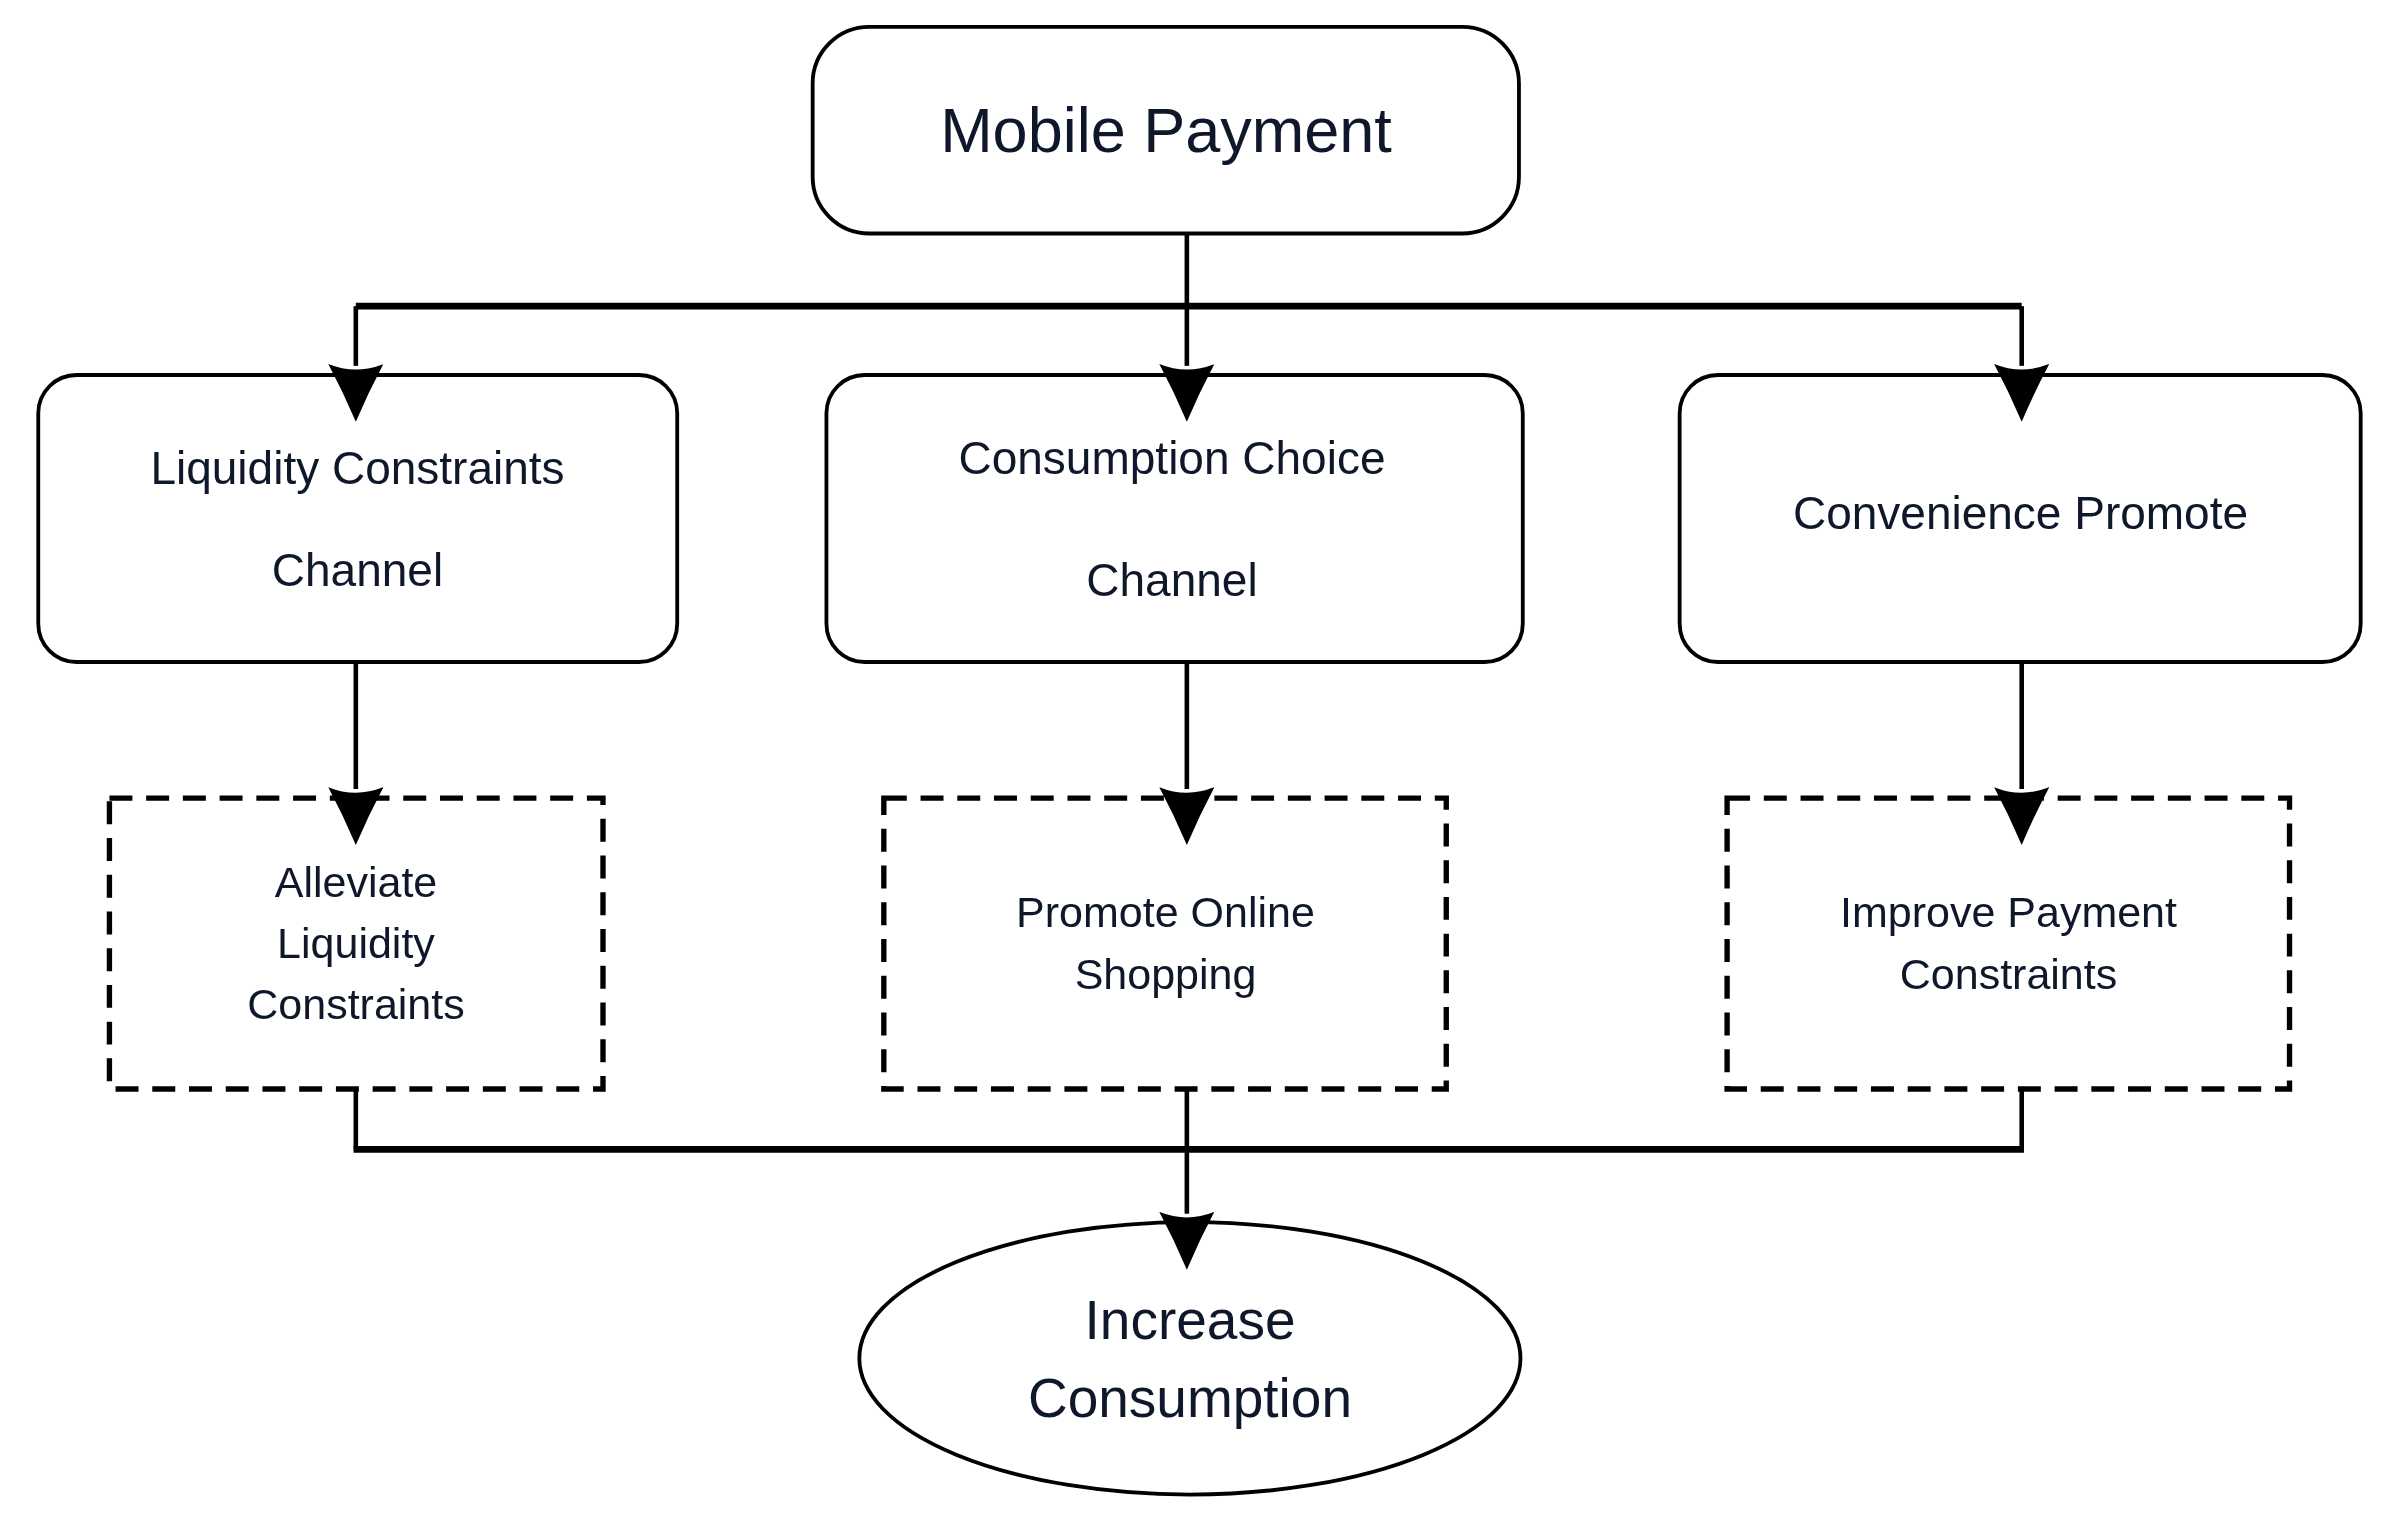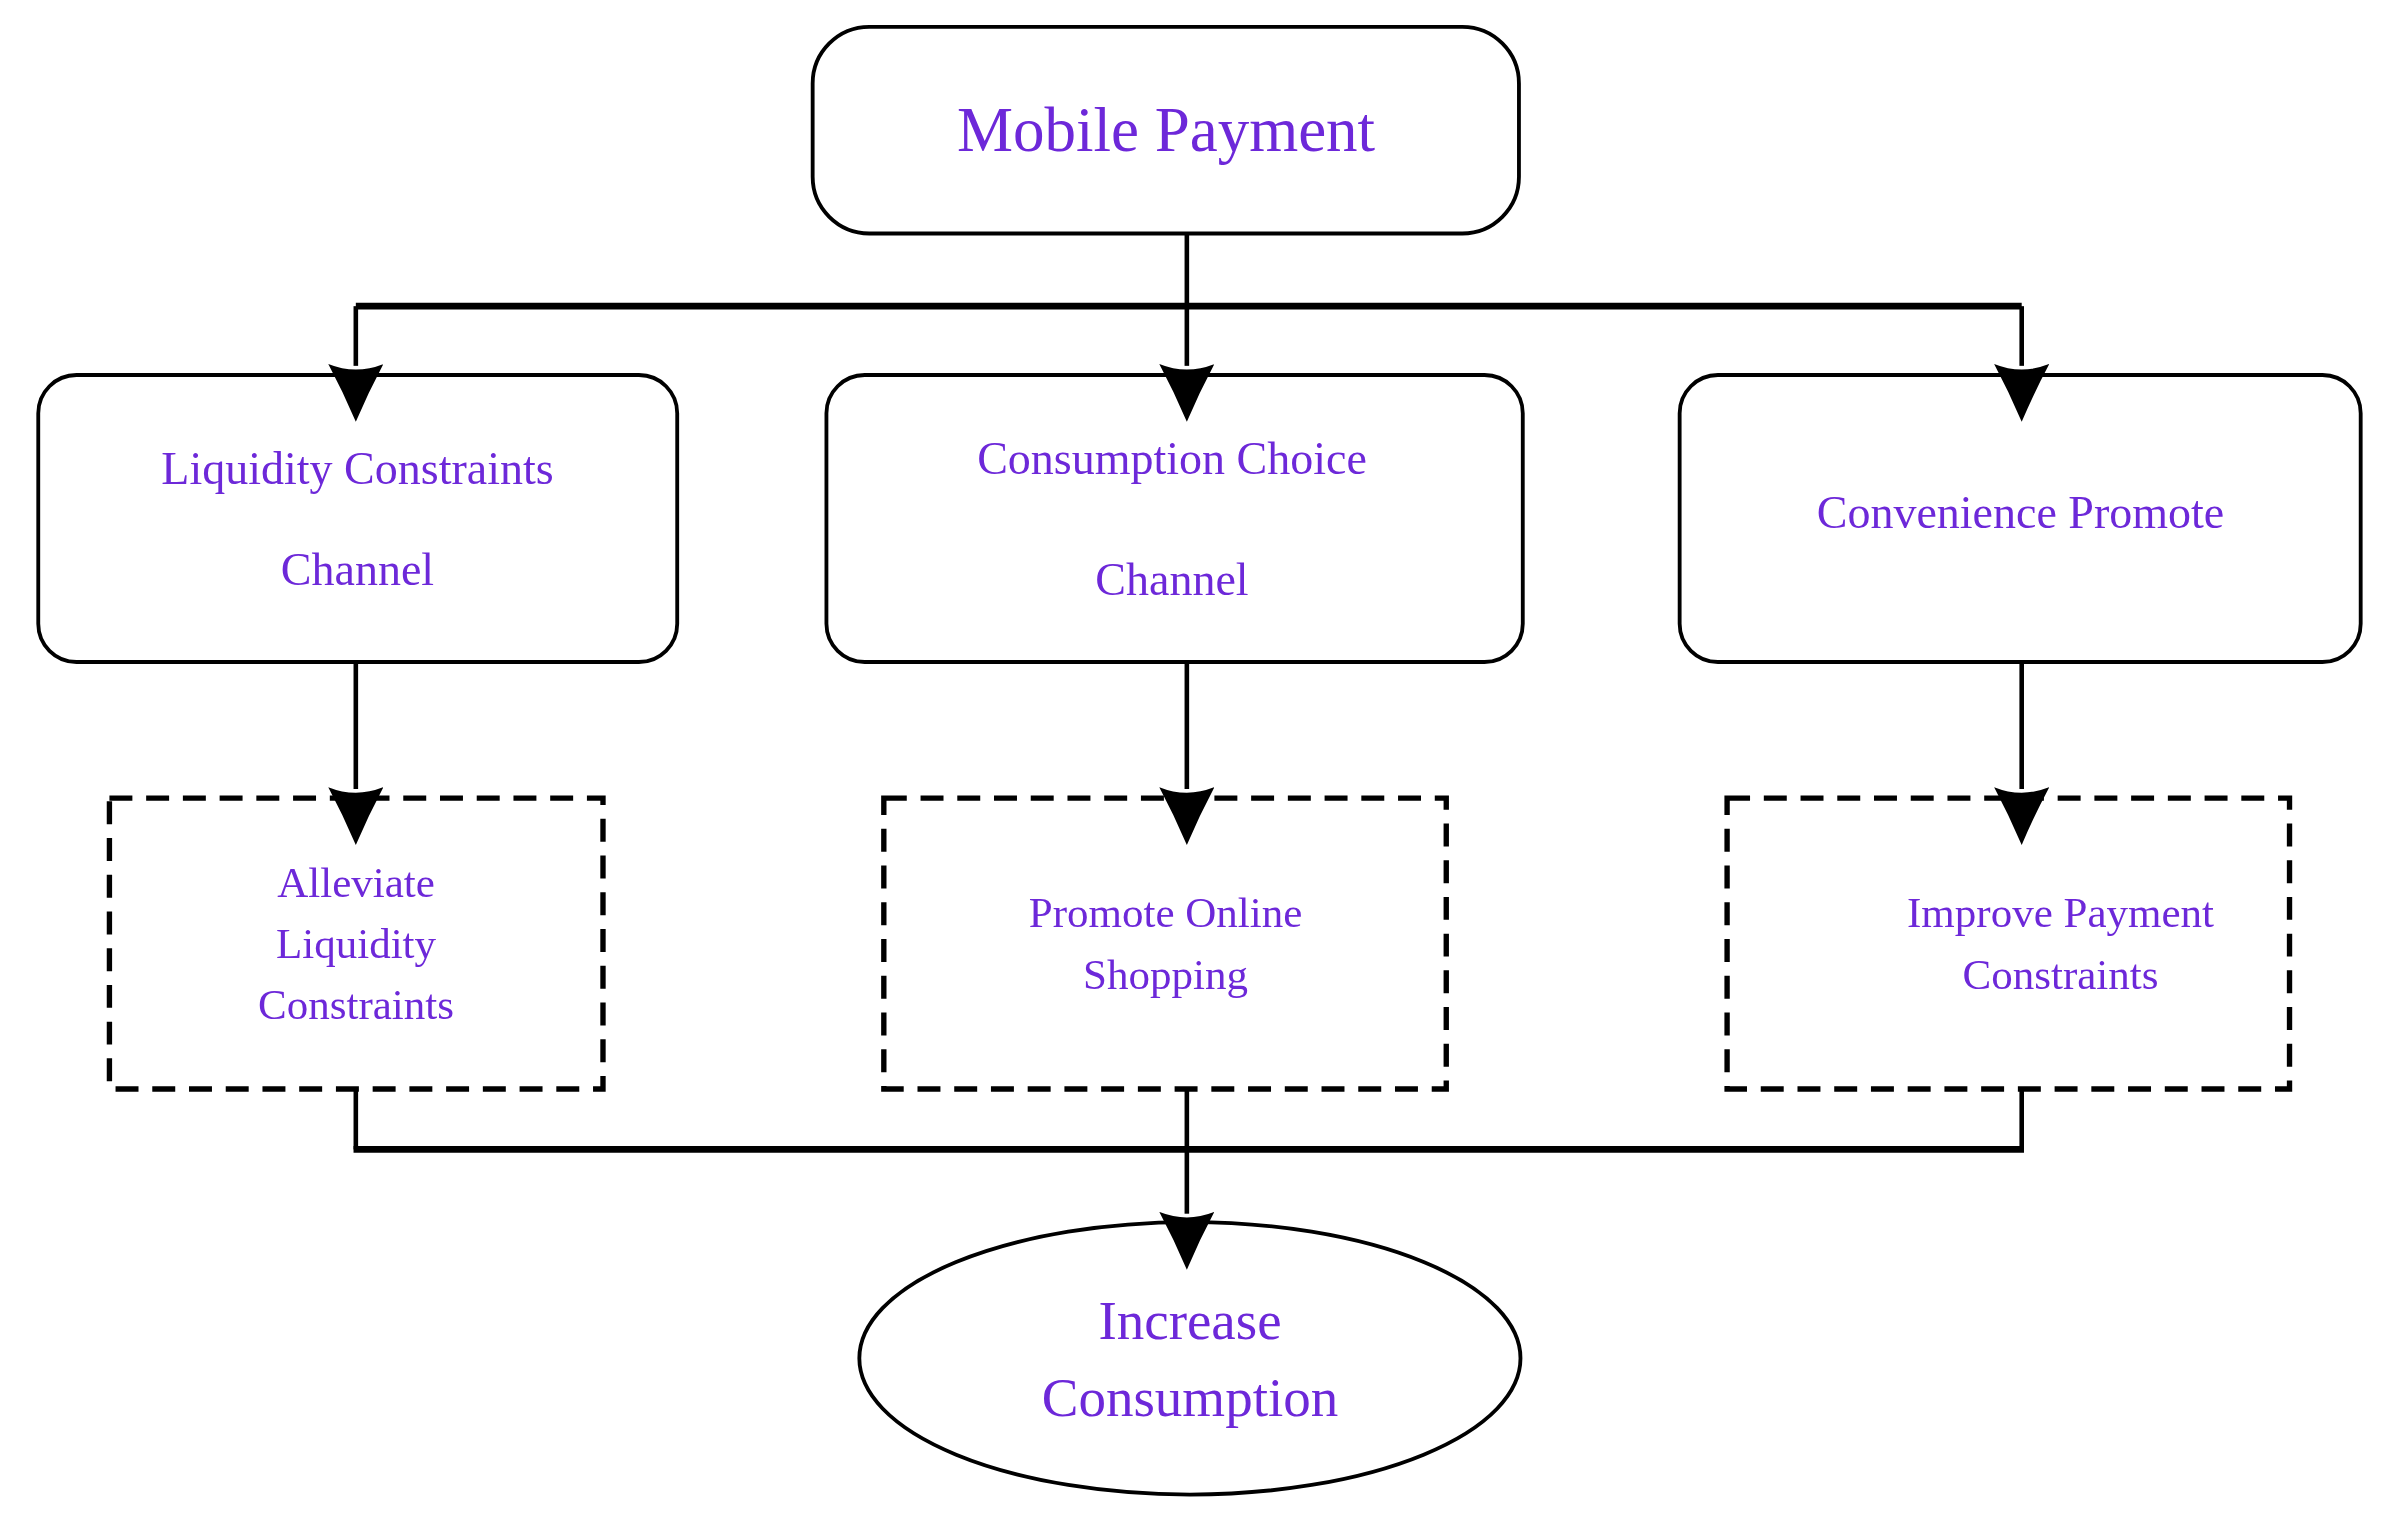--- a/index.html
+++ b/index.html
@@ -25,22 +25,22 @@
     width: 2389px;
     height: 1539px;
   }
   .node-label {
     position: absolute;
     display: flex;
     flex-direction: column;
     align-items: center;
     justify-content: center;
     text-align: right;
-    color: #6d28d9;
-    font-family: Liberation Serif, serif;
+    color: #0f172a;
+    font-family: Liberation Sans, sans-serif;
     pointer-events: none;
     white-space: nowrap;
   }
   .node-label .line {
     display: block;
   }
   
   .root-label {
     left: 813px;
     top: 27px;
@@ -64,21 +64,21 @@
   .channel-3 .lines { transform: translateY(-6.1px); }
   
   .effect-label {
     top: 798px;
     height: 291px;
     font-size: 43px;
   }
   .effect-label .line + .line { margin-top: 12.2px; }
   .effect-1 { left: 109px;  width: 494px; }
   .effect-2 { left: 884px; width: 563px; }
-  .effect-3 { left: 1779px; width: 563px; }
+  .effect-3 { left: 1727px; width: 563px; }
   
   .outcome-label {
     left: 861px;
     top: 1225px;
     width: 658px;
     height: 268px;
     font-size: 55px;
   }
   .outcome-label .line + .line { margin-top: 13.8px; }
   .hit {

